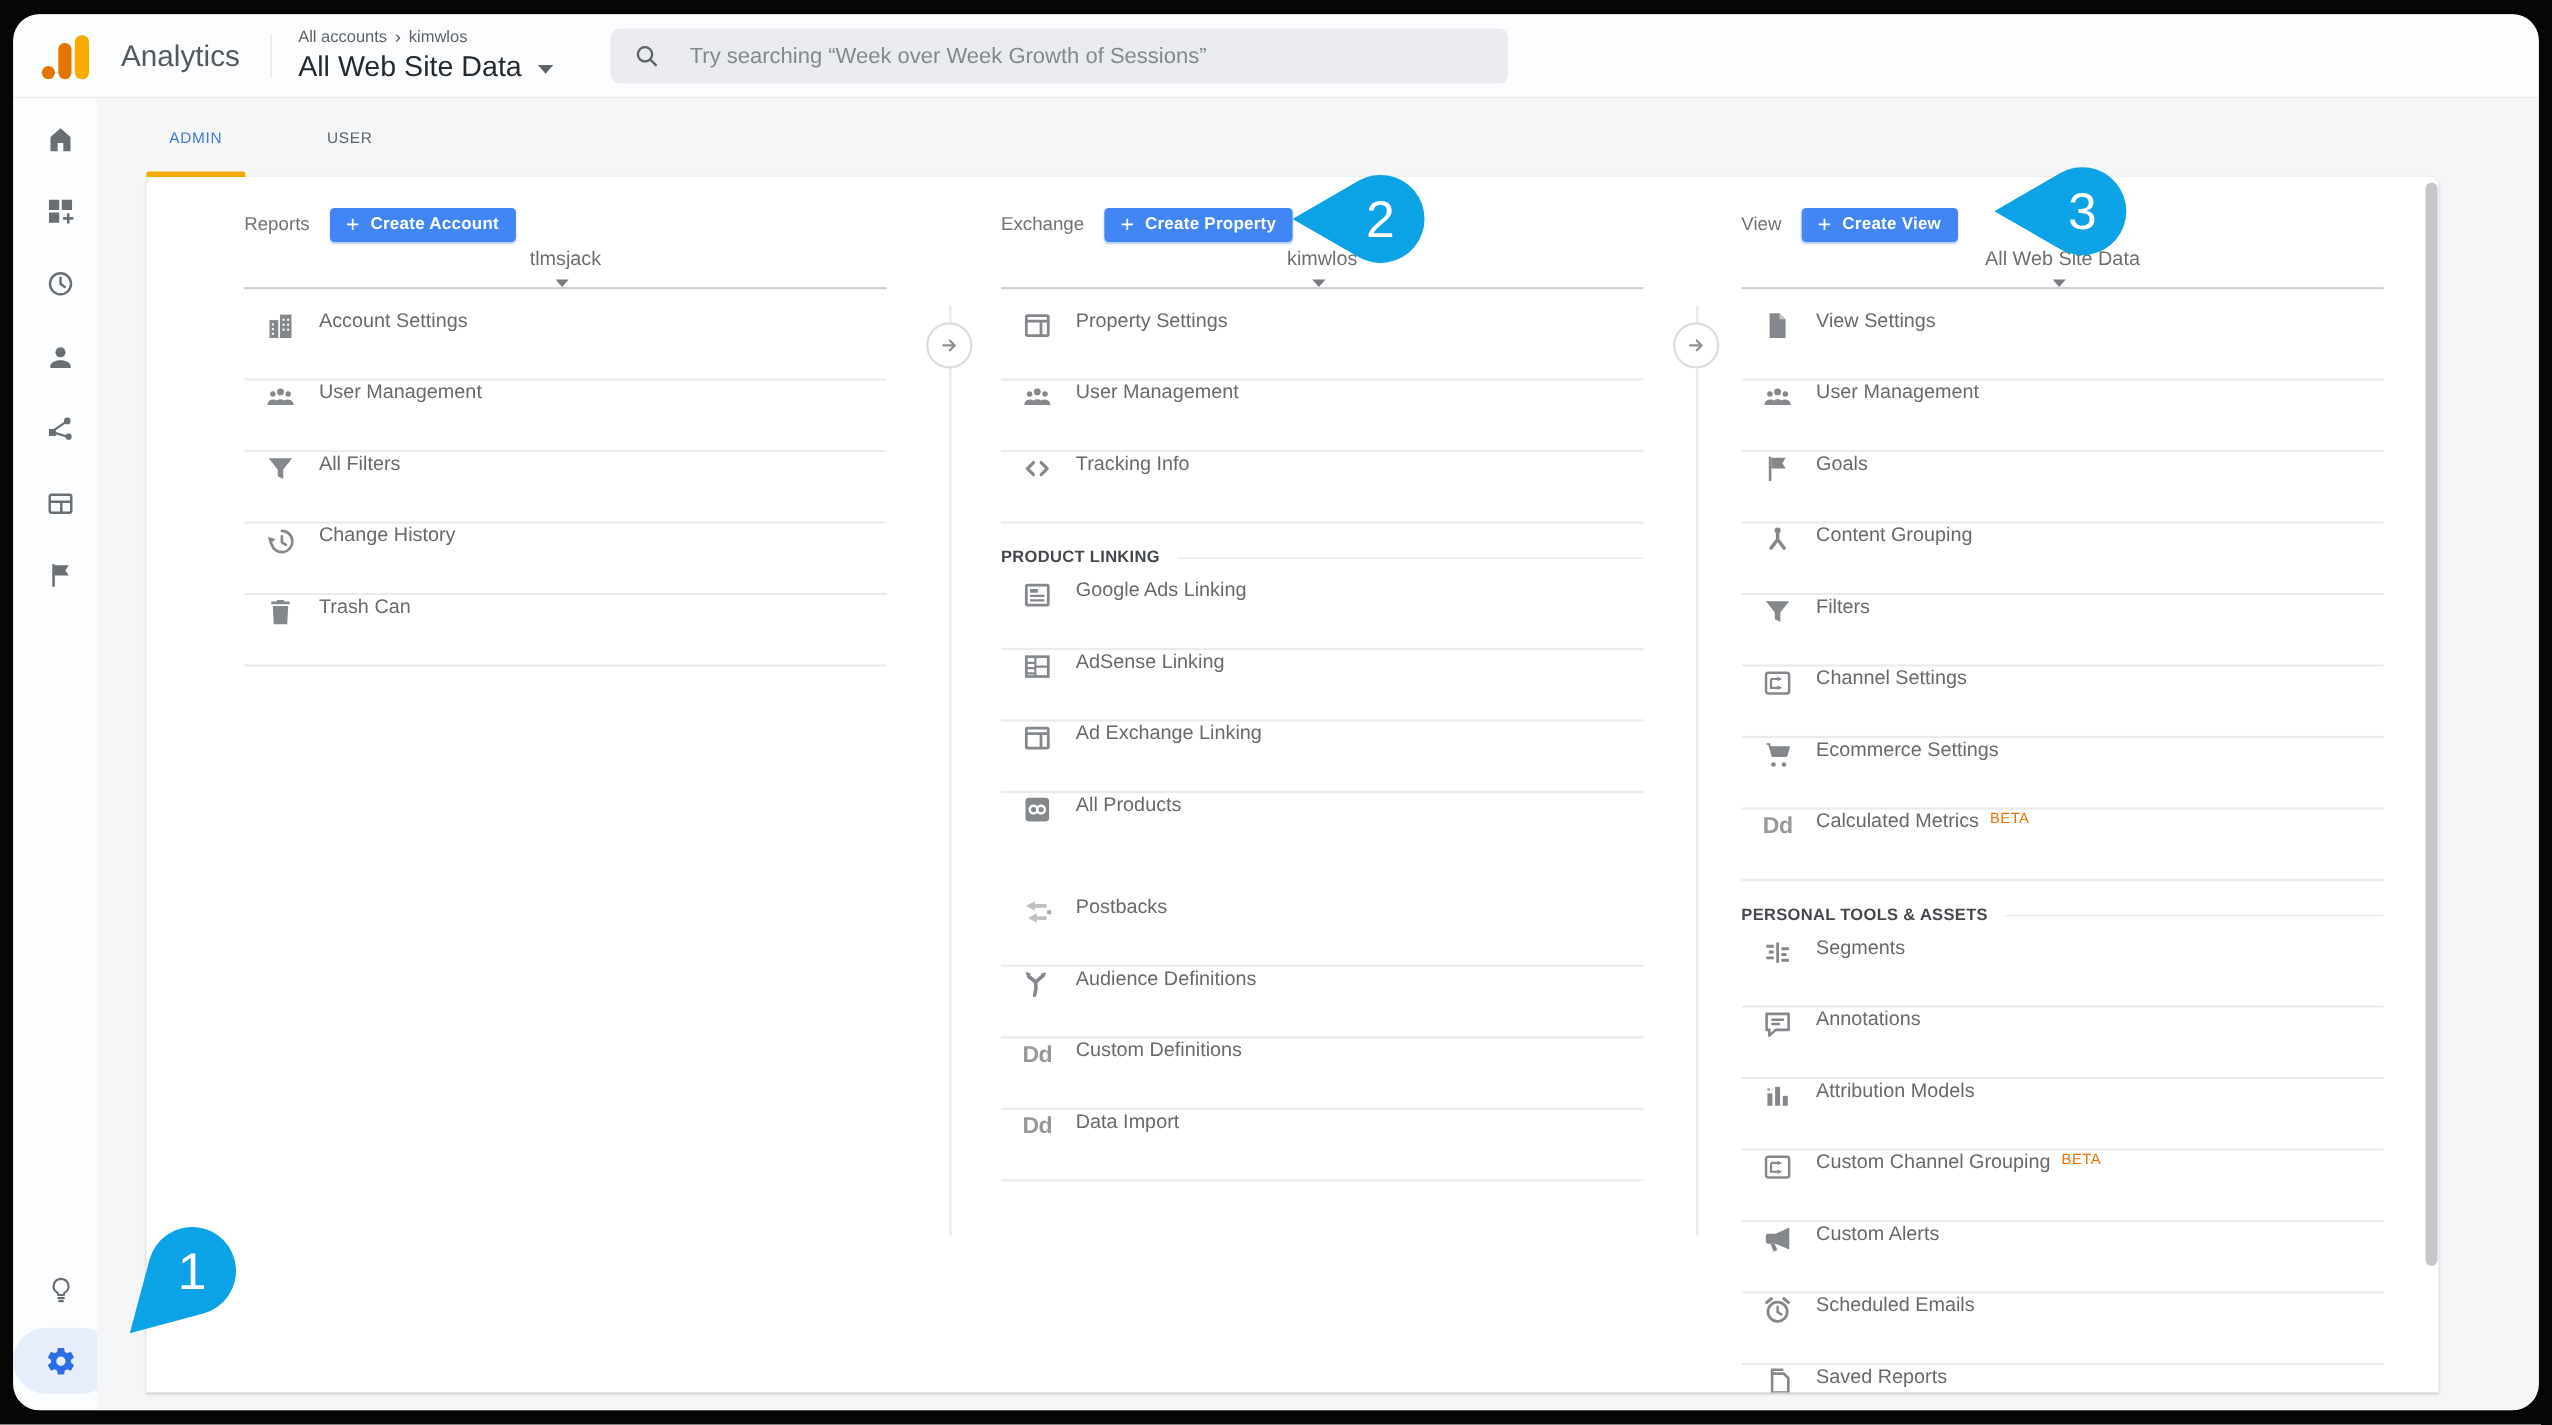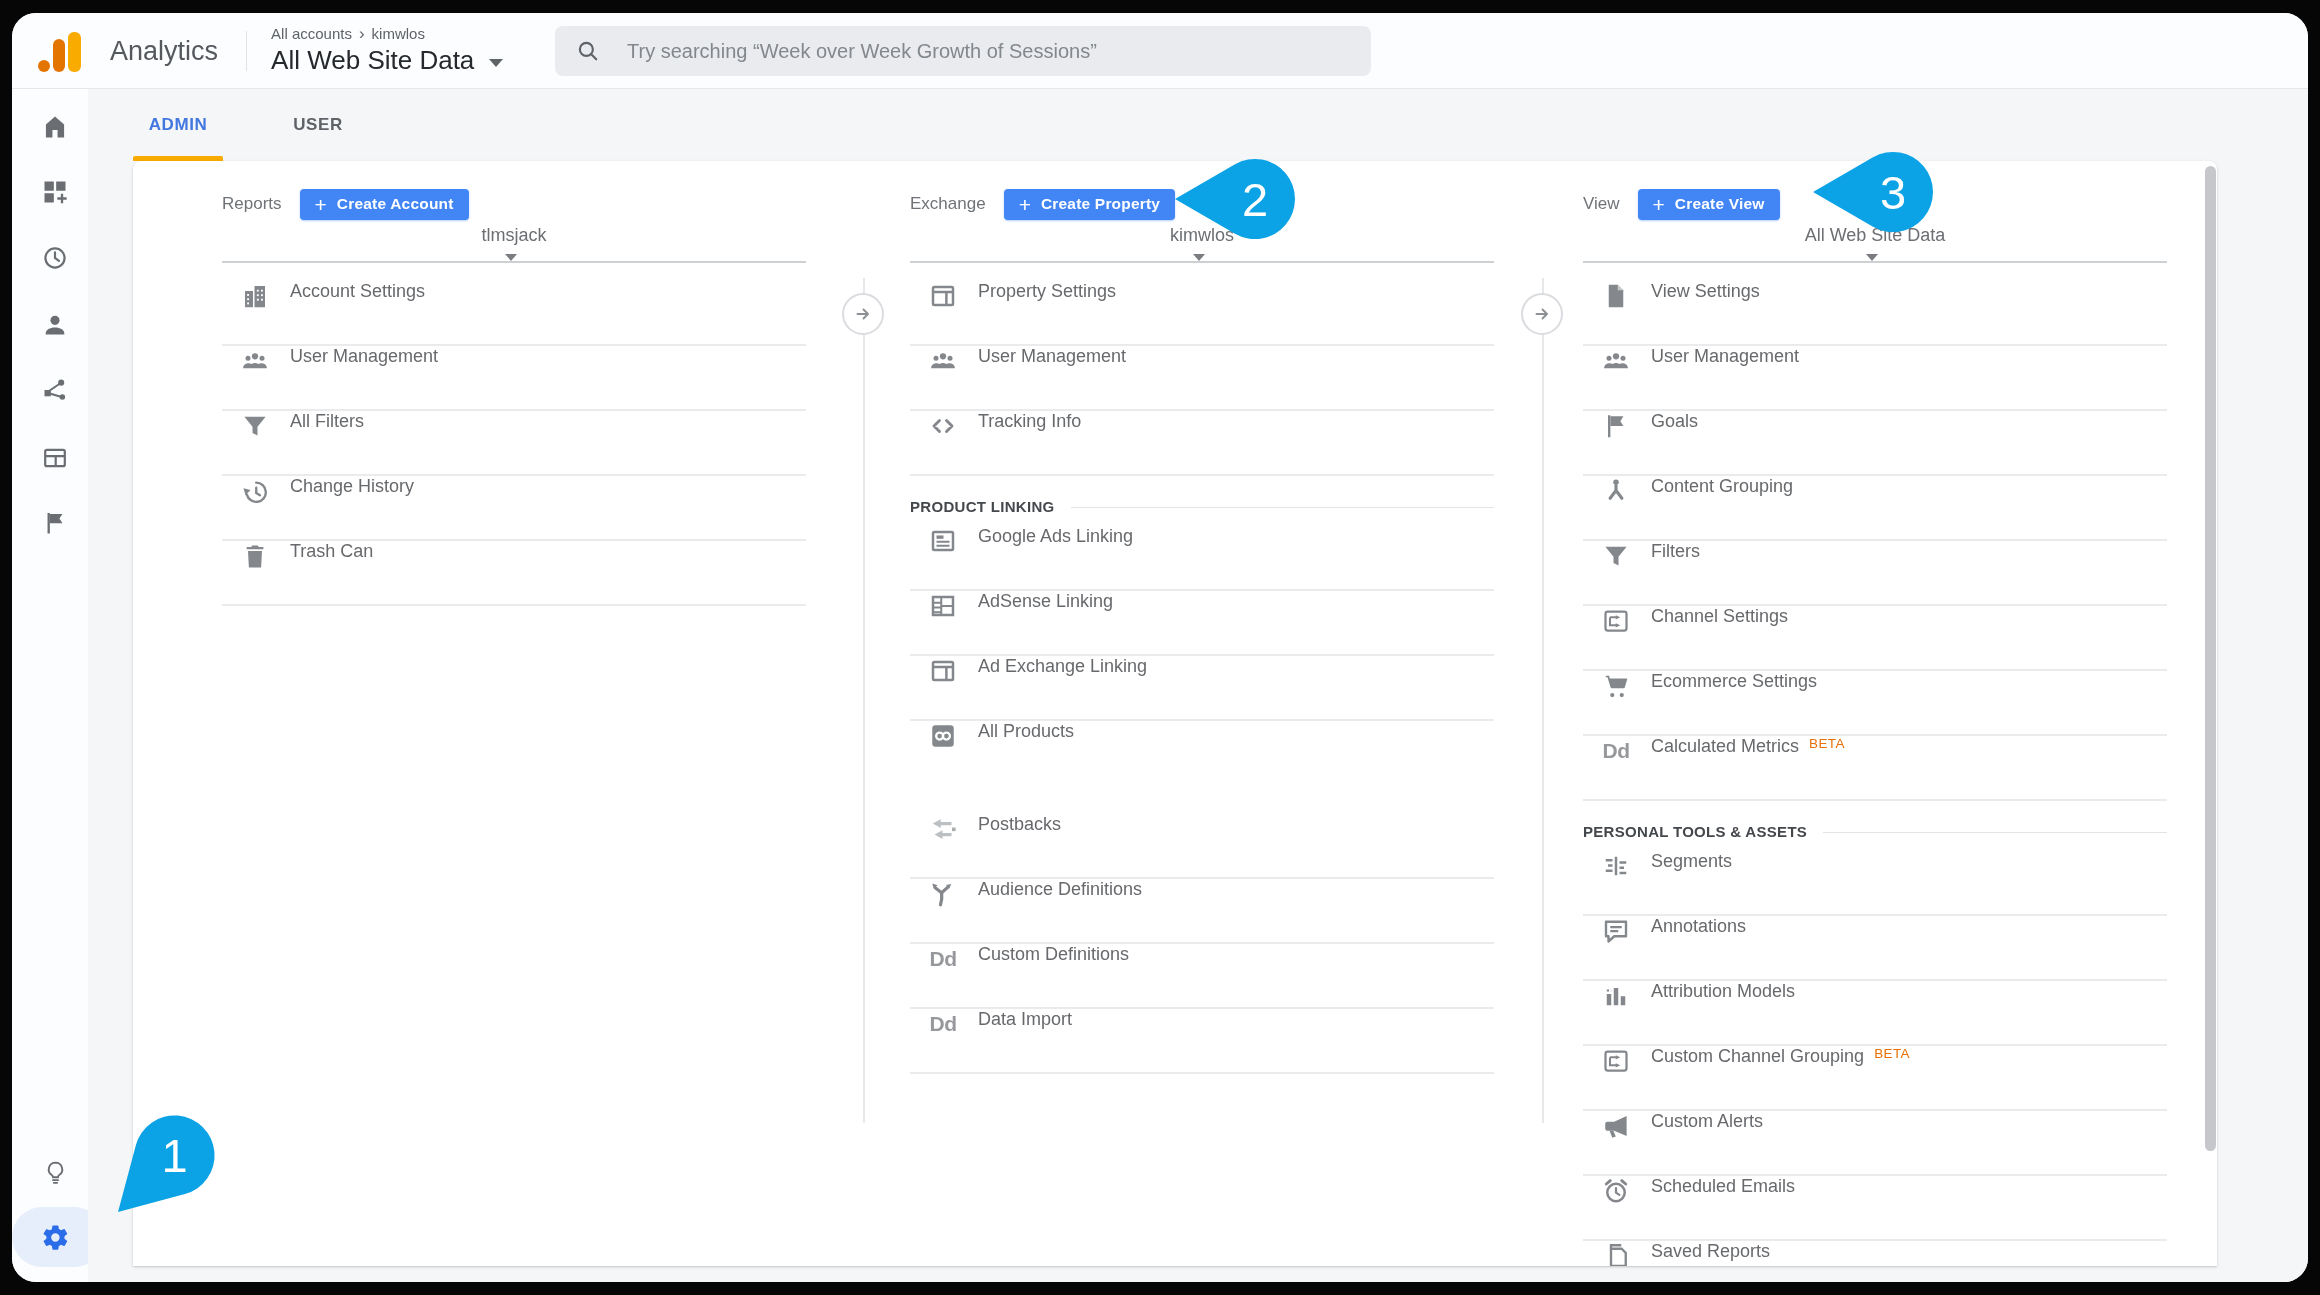--- a/index.html
+++ b/index.html
@@ -42,21 +42,21 @@
   .search input::placeholder{color:#83888c;}
   
   .bodyrow{position:absolute;left:0;top:76px;right:0;bottom:0;display:flex;}
   .sidebar{position:relative;width:76px;background:#fcfdfe;flex:none;}
   .side-item{position:absolute;left:15px;width:56px;height:52px;display:flex;align-items:center;justify-content:center;color:#6a6e72;cursor:pointer;}
   .side-bottom-pill{position:absolute;left:0;top:1118px;width:92px;height:60px;border-radius:30px;background:#e7eefb;}
   .main{position:relative;flex:1;background:#f4f6f7;overflow:hidden;}
   
   .tabs{position:absolute;left:0;top:0;right:0;height:72px;padding-left:45px;display:flex;}
   .tab{position:relative;height:72px;display:flex;align-items:center;justify-content:center;cursor:pointer;}
-  .tab .tab-label{font-size:17px;font-weight:700;letter-spacing:.6px;color:#5f6368;}
+  .tab .tab-label{font-size:14px;font-weight:400;letter-spacing:.6px;color:#5f6368;}
   .tab.active .tab-label{color:#4377e0;}
   .tab-underline{position:absolute;left:0;right:0;bottom:0;height:5px;background:#f9ab00;border-radius:2px 2px 0 0;}
   .tab-admin{width:90px;}
   .tab-user{width:96px;margin-left:47px;}
   
   .card{
     position:absolute;left:45px;top:72px;width:2084px;height:1105px;background:#fff;
     border-radius:8px 8px 0 0;box-shadow:0 1px 2px rgba(0,0,0,.14),0 1px 4px rgba(0,0,0,.07);
     overflow:hidden;
   }

